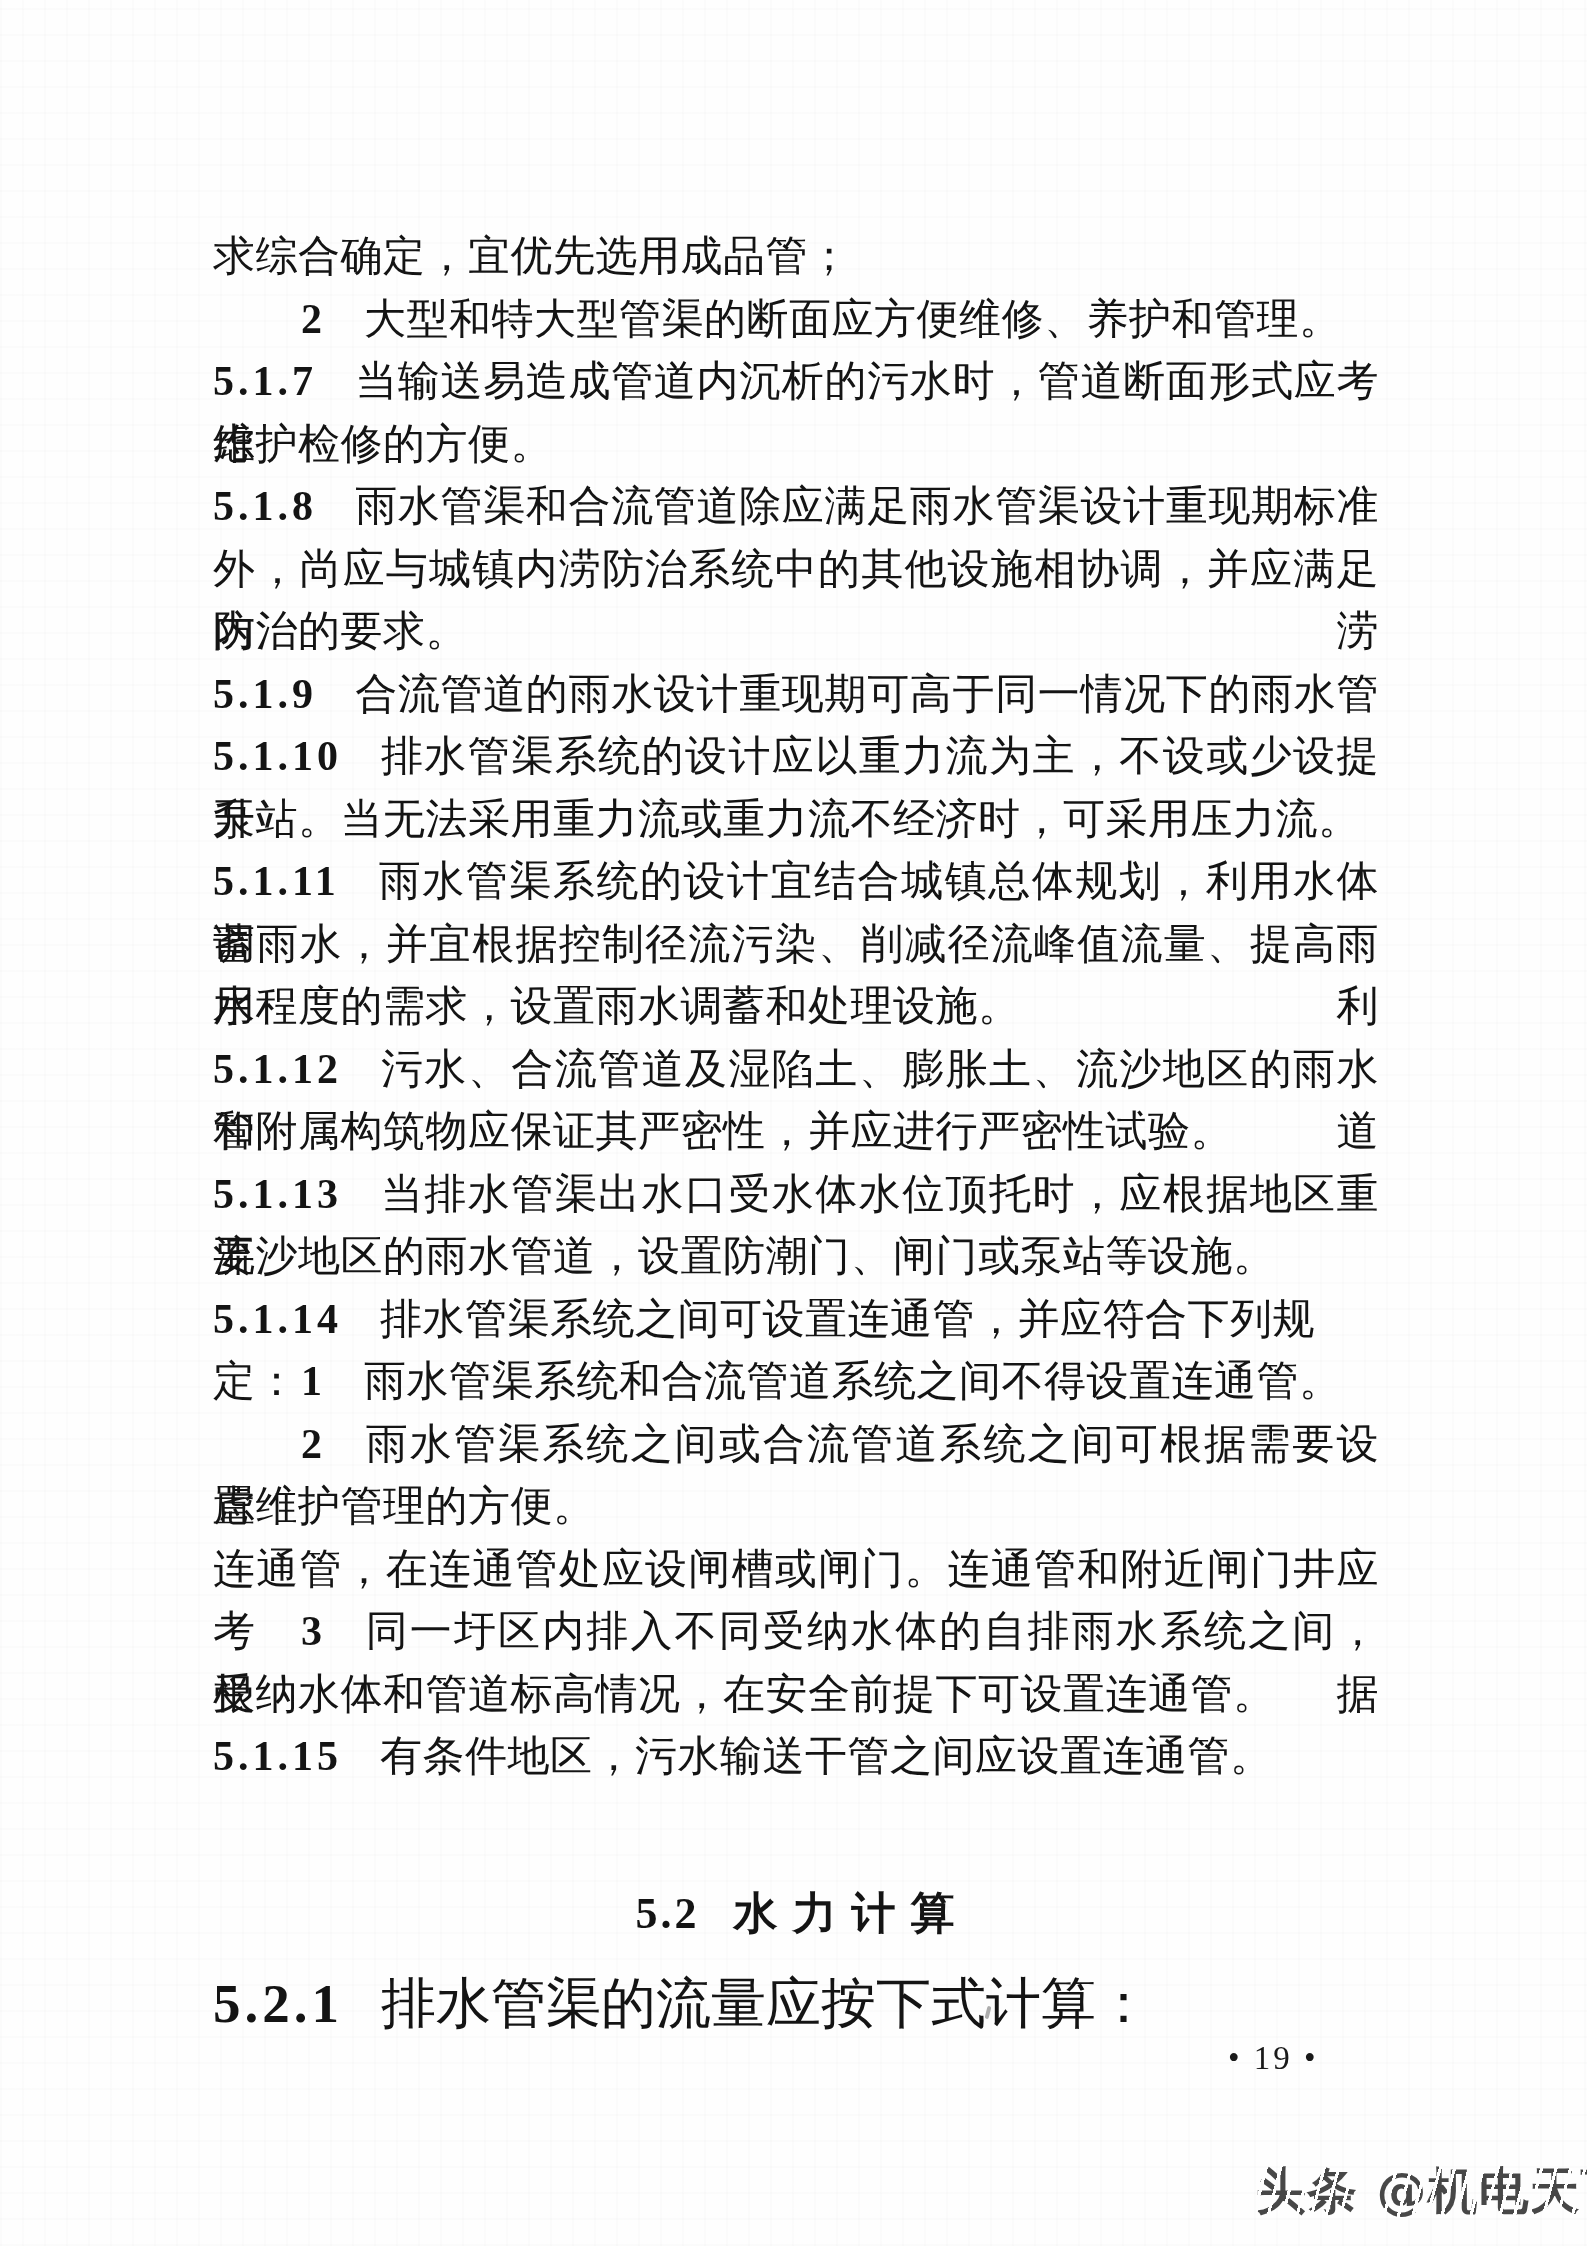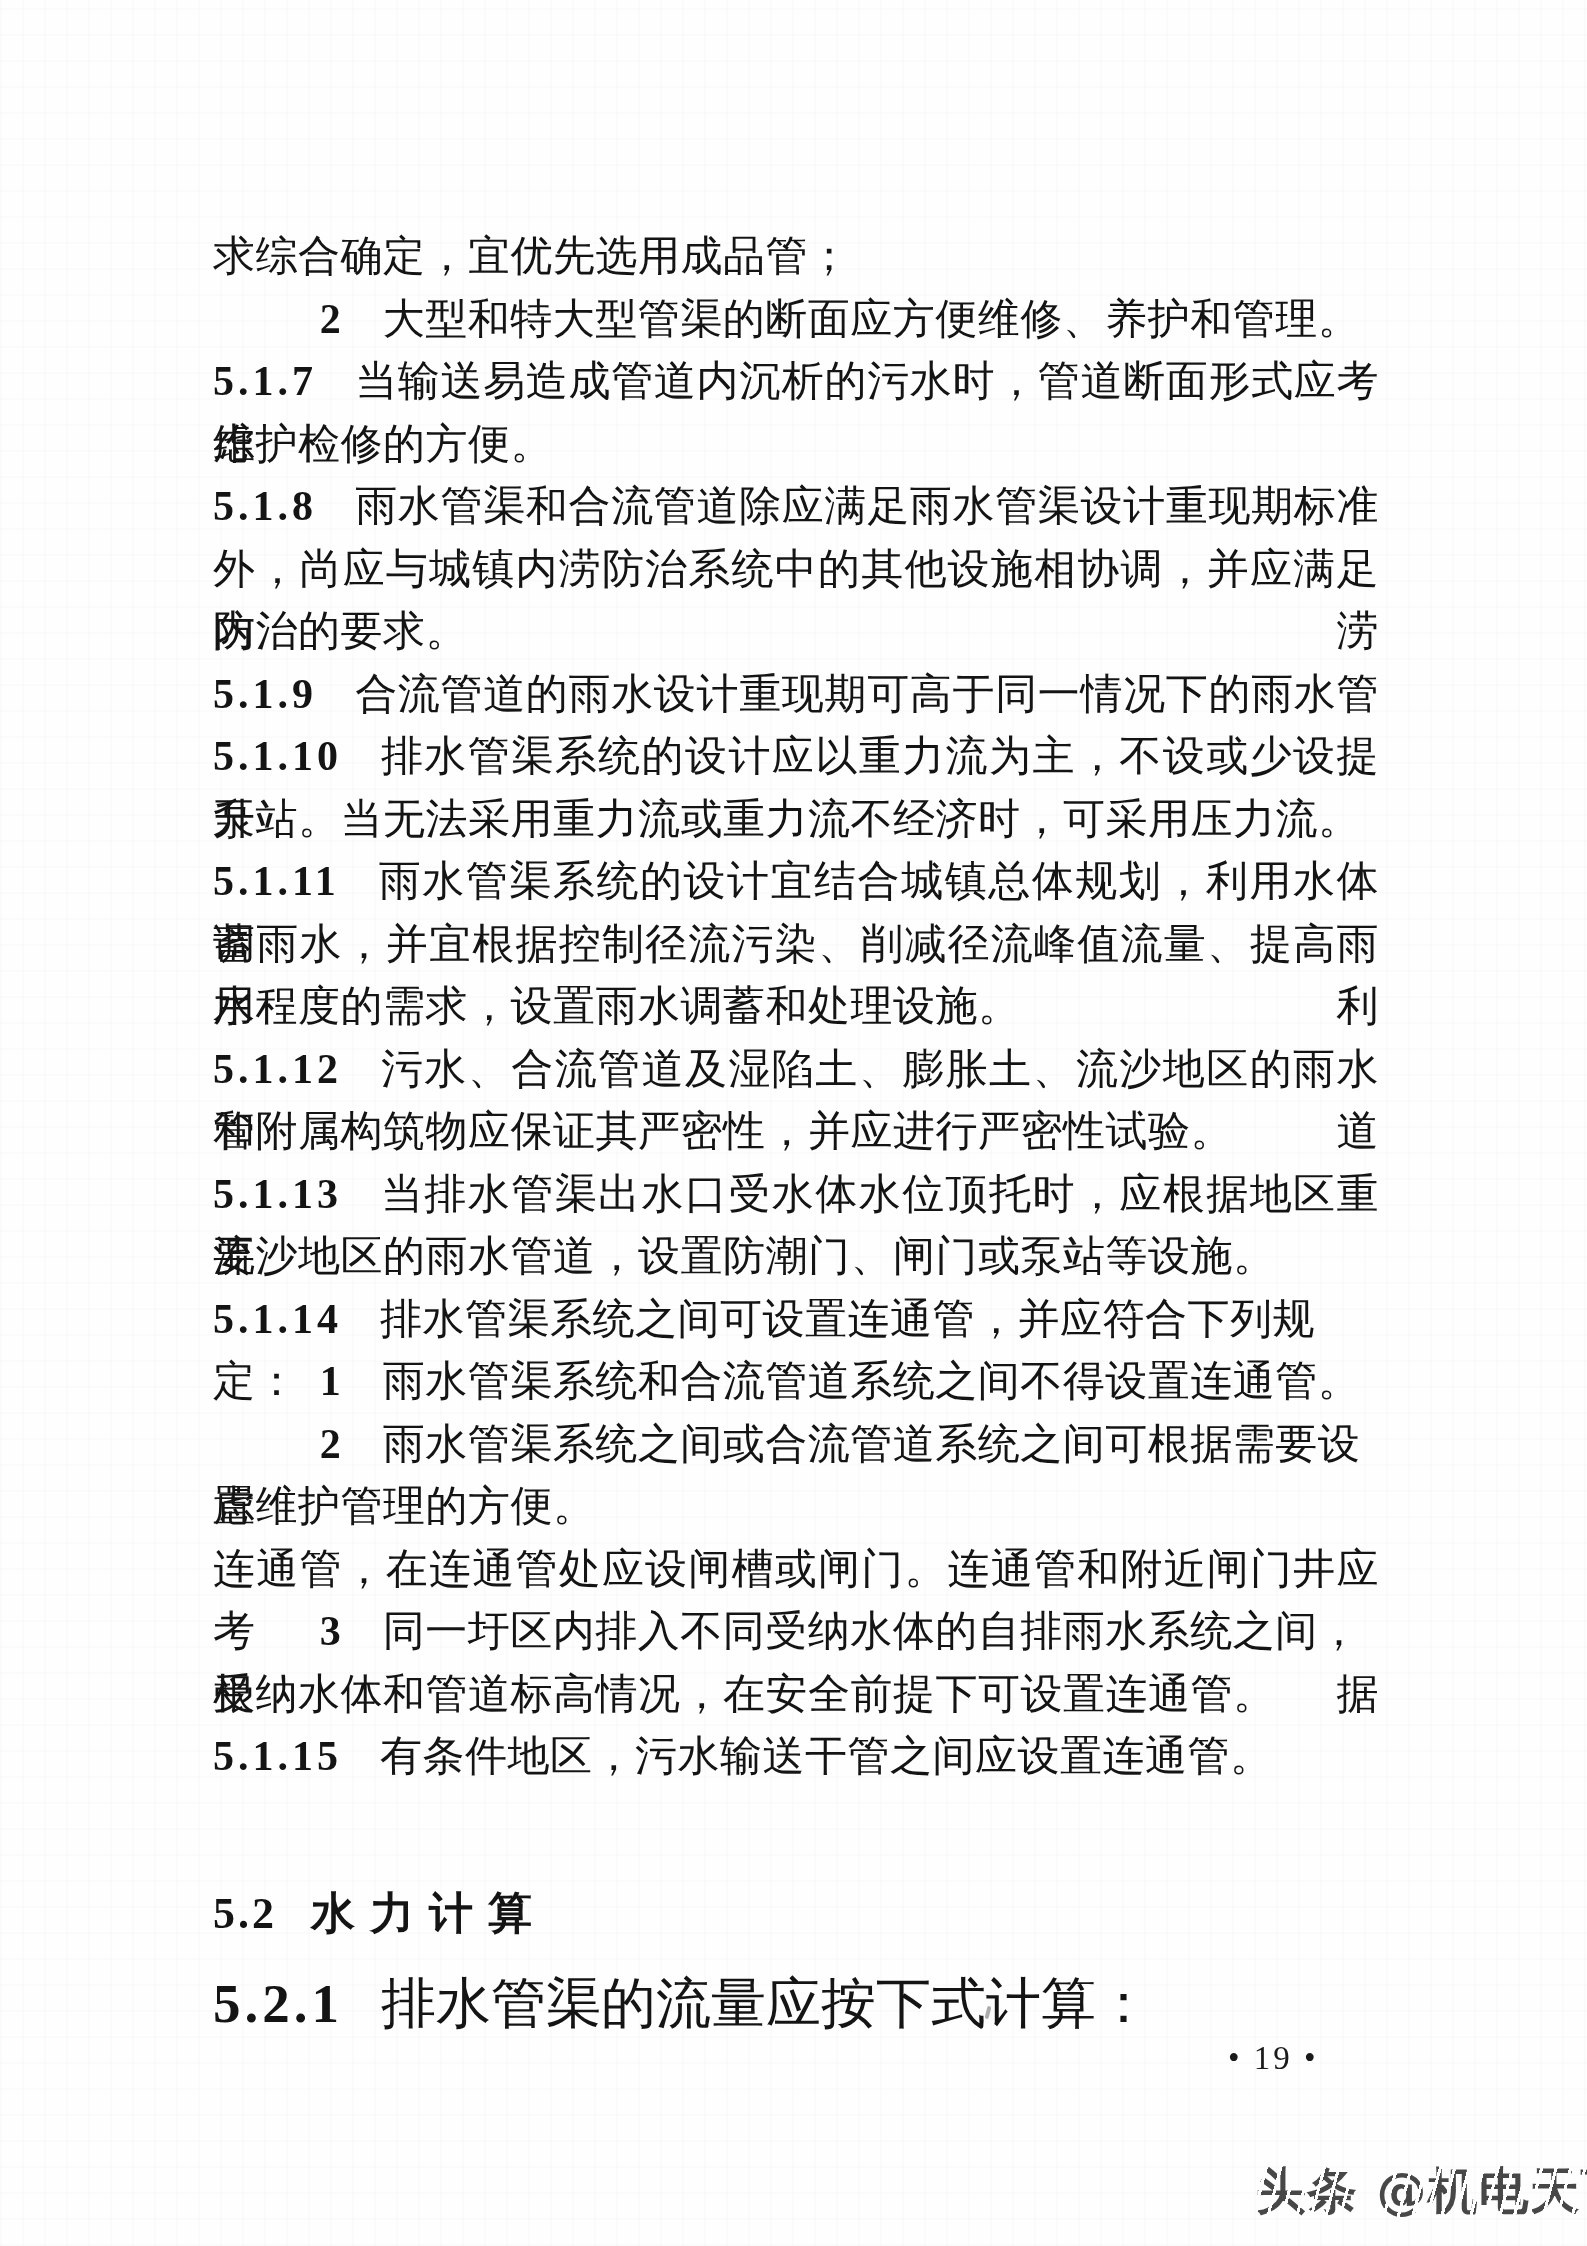--- a/index.html
+++ b/index.html
@@ -30,37 +30,38 @@
     font-size: 42px;
     text-align: left;
     letter-spacing: 0.5px;
     white-space: normal;
   }
   .line.justify {
     text-align: justify;
     text-align-last: justify;
     text-justify: inter-character;
   }
-  .line.indent { text-indent: 88px; text-align: center; }
+  .line.indent { text-indent: 88px; }
 
   .num {
     font-weight: bold;
     letter-spacing: 4px;
     margin-right: 38px;
     font-family: "Liberation Serif", "DejaVu Serif", serif;
   }
   .line.indent .num { margin-right: 42px; letter-spacing: 0; }
 
   .section-heading {
     position: absolute;
     left: 213px;
     top: 1883px;
     width: 1166px;
     height: 62.5px;
     line-height: 62.5px;
+    text-align: center;
     font-size: 44px;
     font-weight: bold;
   }
   .section-heading .h-num { letter-spacing: 3px; margin-right: 34px; }
   .section-heading .h-title { letter-spacing: 2px; }
 
   .clause-521 {
     position: absolute;
     left: 213px;
     top: 1973px;

